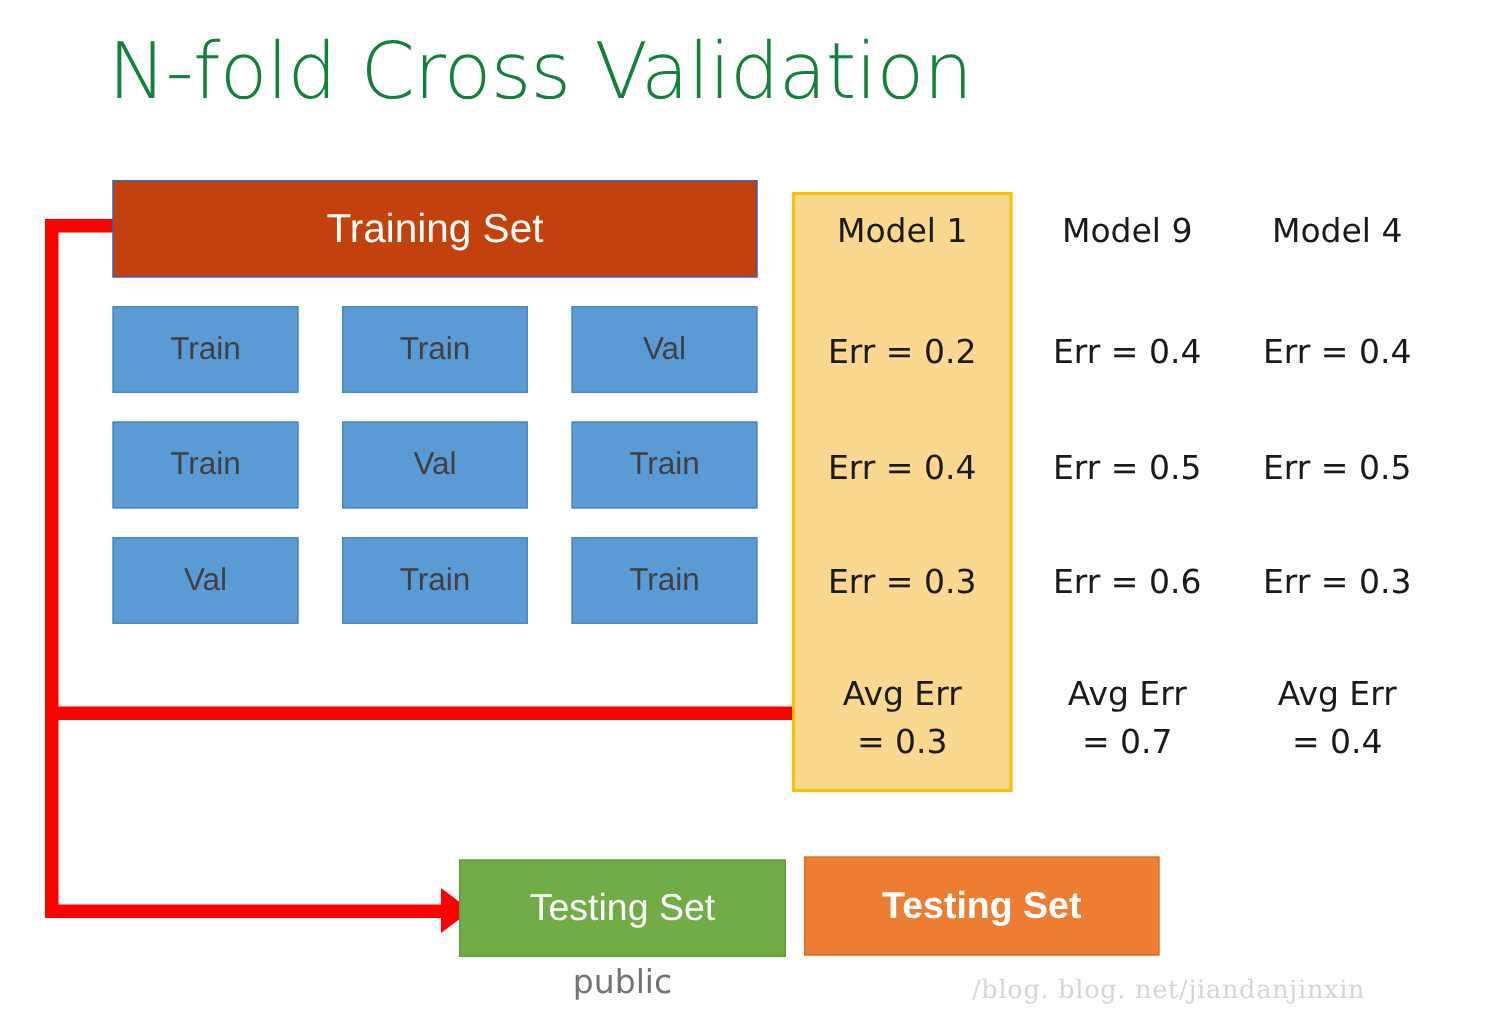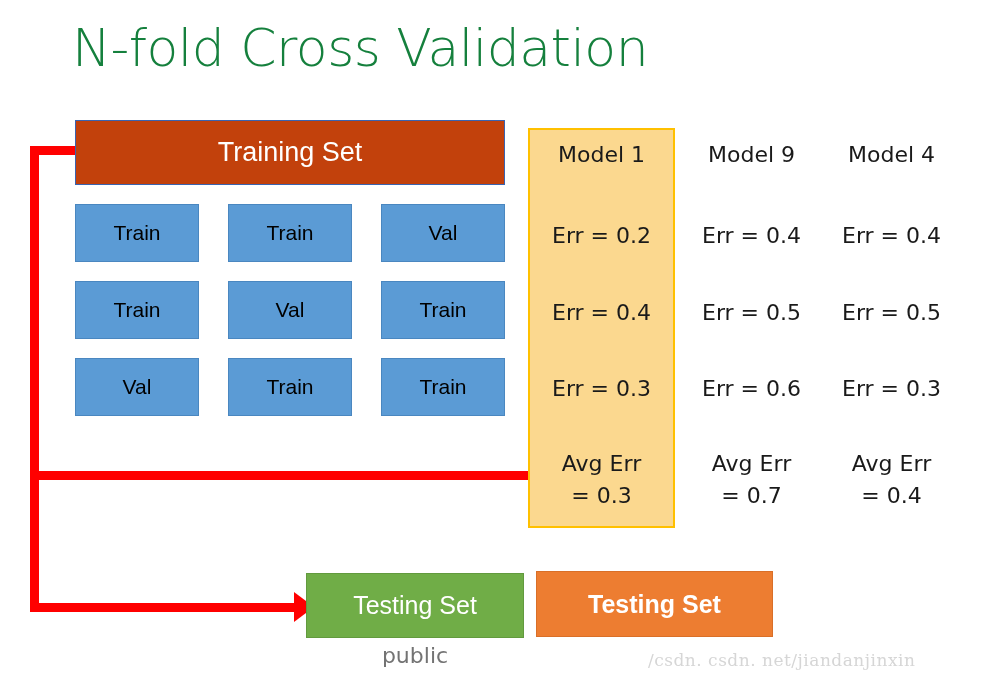--- a/index.html
+++ b/index.html
@@ -65,21 +65,21 @@
     display: grid;
     grid-template-columns: repeat(3, 124px);
     grid-template-rows: repeat(3, 58px);
     column-gap: 29px;
     row-gap: 19px;
   }
   .fold-cell {
     box-sizing: border-box;
     background: #5B9BD5;
     border: 1px solid #4a87c0;
-    color: #000000;
+    color: #404040;
     font-size: 21px;
     display: flex;
     align-items: center;
     justify-content: center;
   }
 
   
   #model1-panel {
     position: absolute;
     left: 528px;
@@ -246,15 +246,15 @@
       <div>Avg Err</div>
       <div>= 0.4</div>
     </div>
   </div>
 
   <div class="box" id="testing-set-public">Testing Set</div>
   <div class="caption-red" id="caption-public">public</div>
 
   <div class="box" id="testing-set-private">Testing Set</div>
 
-  <div id="watermark">/csdn. csdn. net/jiandanjinxin</div>
+  <div id="watermark">/blog. blog. net/jiandanjinxin</div>
 
 </div>
 
 </body></html>

